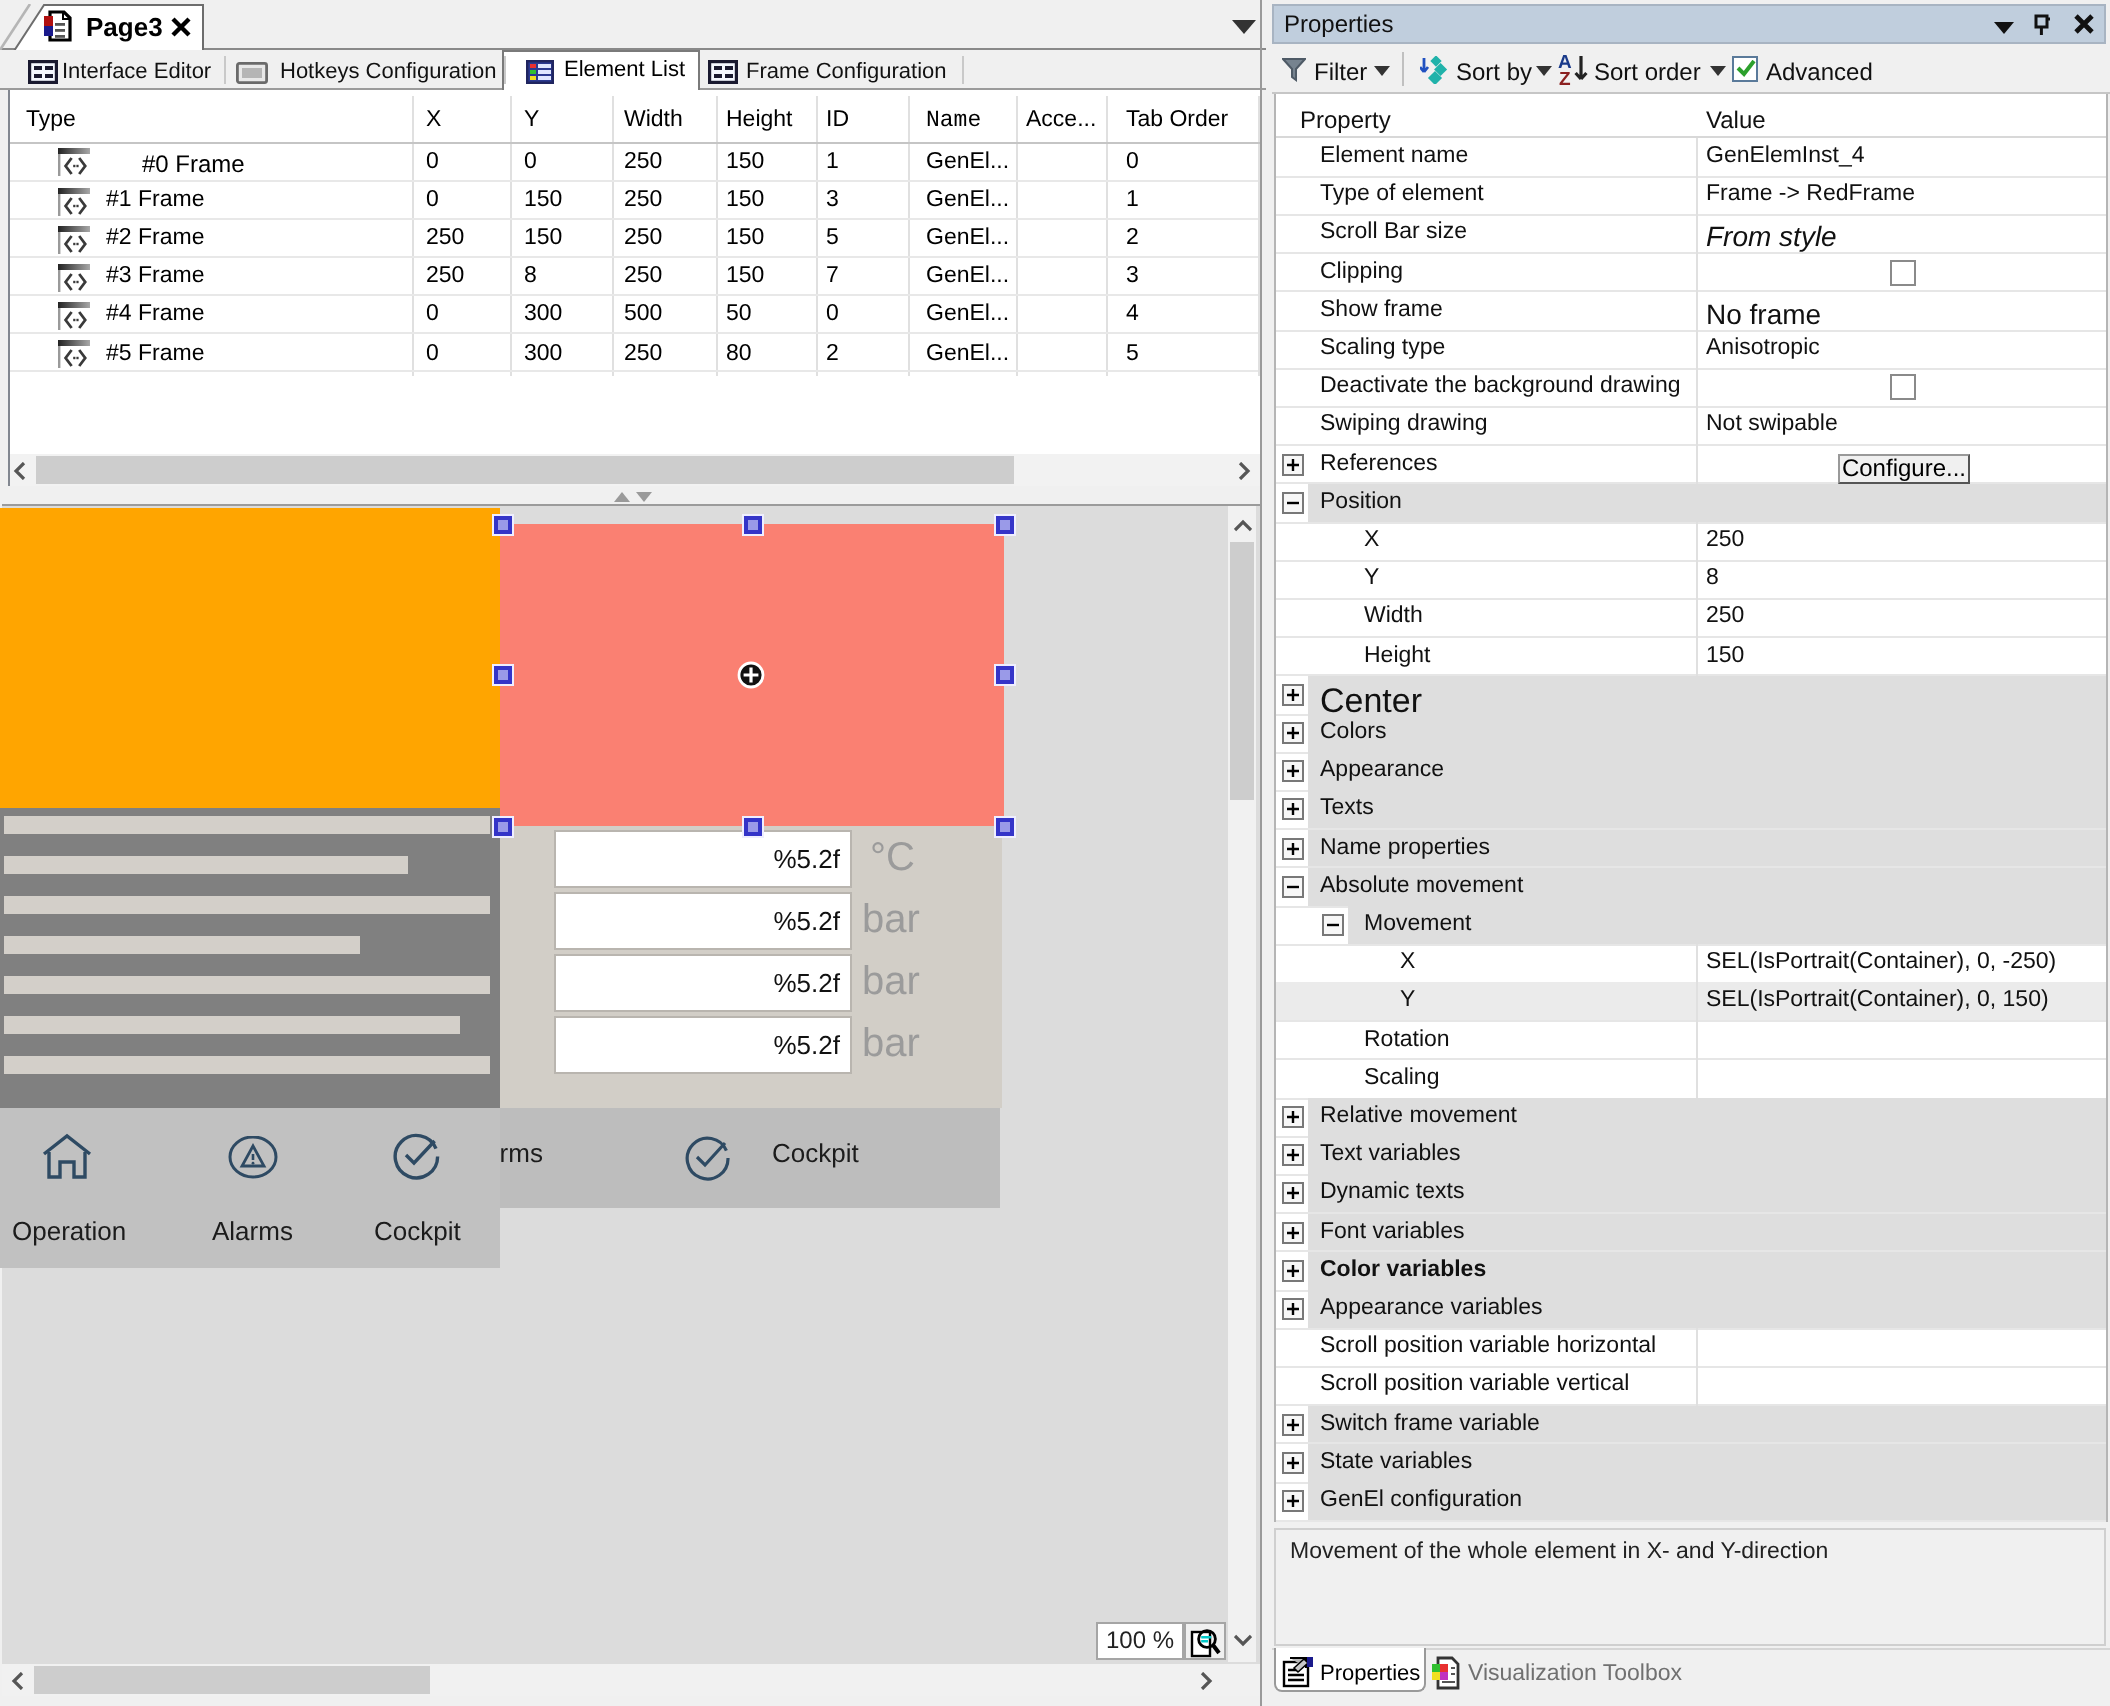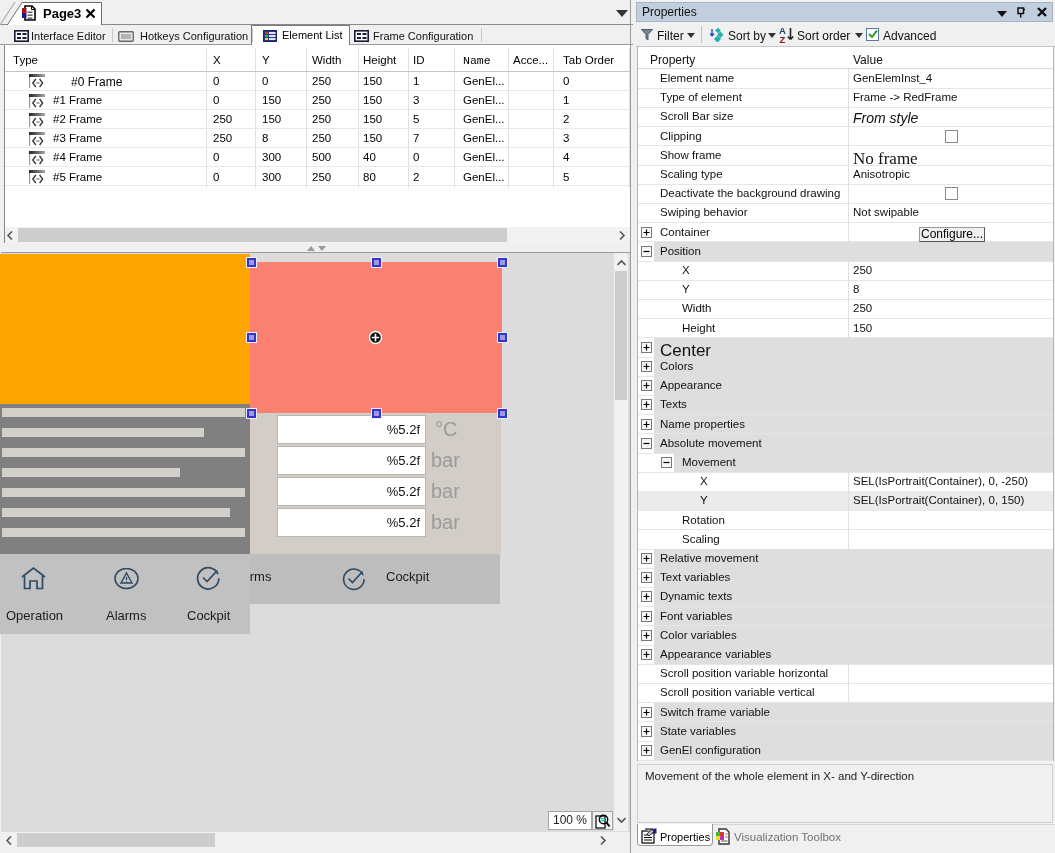--- a/index.html
+++ b/index.html
@@ -192,21 +192,21 @@
 <rect x="0" y="3" width="1.2" height="11" fill="#9a9a9a"></rect>
 <path d="M 6.8 5 L 3.8 9 L 6.8 13" stroke="#3a3a3a" stroke-width="1.4" fill="none"></path>
 <path d="M 10.6 5 L 13.6 9 L 10.6 13" stroke="#3a3a3a" stroke-width="1.4" fill="none"></path>
 <rect x="7.6" y="8.4" width="1.1" height="1.2" fill="#3a3a3a"></rect>
 <rect x="9.2" y="8.4" width="1.1" height="1.2" fill="#3a3a3a"></rect>
 </svg>
 <div class="abs" style="left:53px;top:151.4px;font-size:11.5px;color:#000;white-space:nowrap;">#4 Frame</div>
 <div class="abs" style="left:213px;top:151.4px;font-size:11.5px;color:#000;white-space:nowrap;">0</div>
 <div class="abs" style="left:262px;top:151.4px;font-size:11.5px;color:#000;white-space:nowrap;">300</div>
 <div class="abs" style="left:312px;top:151.4px;font-size:11.5px;color:#000;white-space:nowrap;">500</div>
-<div class="abs" style="left:363px;top:151.4px;font-size:11.5px;color:#000;white-space:nowrap;">40</div>
+<div class="abs" style="left:363px;top:151.4px;font-size:11.5px;color:#000;white-space:nowrap;">50</div>
 <div class="abs" style="left:413px;top:151.4px;font-size:11.5px;color:#000;white-space:nowrap;">0</div>
 <div class="abs" style="left:463px;top:151.4px;font-size:11.5px;color:#000;white-space:nowrap;">GenEl...</div>
 <div class="abs" style="left:563px;top:151.4px;font-size:11.5px;color:#000;white-space:nowrap;">4</div>
 <div class="abs" style="left:5px;top:185.4px;width:624px;height:1px;background:#e8e8e8;"></div>
 <svg class="abs" style="left:29px;top:170px;" width="17" height="14" viewBox="0 0 17 14">
 <defs>
       <linearGradient id="fg5" x1="0" y1="0" x2="1" y2="0">
 <stop offset="0" stop-color="#222222"></stop>
         <stop offset="1" stop-color="#a8a8a8"></stop>
       </linearGradient>
@@ -388,40 +388,40 @@
 <div class="abs" style="left:848px;top:107.40px;width:1px;height:19.20px;background:#e0e0e0;"></div>
 <div class="abs" style="left:660px;top:110.40px;font-size:11.5px;color:#111;white-space:nowrap;">Scroll Bar size</div>
 <div class="abs" style="left:853px;top:110.40px;font-size:14px;color:#111;white-space:nowrap;font-style:italic;">From style</div>
 <div class="abs" style="left:638px;top:145.40px;width:415px;height:1px;background:#e6e6e6;"></div>
 <div class="abs" style="left:848px;top:126.60px;width:1px;height:19.20px;background:#e0e0e0;"></div>
 <div class="abs" style="left:660px;top:129.60px;font-size:11.5px;color:#111;white-space:nowrap;">Clipping</div>
 <div class="abs" style="left:945px;top:129.60px;width:13px;height:13px;background:#fff;border:1px solid #8a8a8a;"></div>
 <div class="abs" style="left:638px;top:164.60px;width:415px;height:1px;background:#e6e6e6;"></div>
 <div class="abs" style="left:848px;top:145.80px;width:1px;height:19.20px;background:#e0e0e0;"></div>
 <div class="abs" style="left:660px;top:148.80px;font-size:11.5px;color:#111;white-space:nowrap;">Show frame</div>
-<div class="abs" style="left:853px;top:148.80px;font-size:17px;color:#111;white-space:nowrap;font-family:Liberation Serif, serif;">No frame</div>
+<div class="abs" style="left:853px;top:148.80px;font-size:14px;color:#111;white-space:nowrap;">No frame</div>
 <div class="abs" style="left:638px;top:183.80px;width:415px;height:1px;background:#e6e6e6;"></div>
 <div class="abs" style="left:848px;top:165.00px;width:1px;height:19.20px;background:#e0e0e0;"></div>
 <div class="abs" style="left:660px;top:168.00px;font-size:11.5px;color:#111;white-space:nowrap;">Scaling type</div>
 <div class="abs" style="left:853px;top:168.00px;font-size:11.5px;color:#111;white-space:nowrap;">Anisotropic</div>
 <div class="abs" style="left:638px;top:203.00px;width:415px;height:1px;background:#e6e6e6;"></div>
 <div class="abs" style="left:848px;top:184.20px;width:1px;height:19.20px;background:#e0e0e0;"></div>
 <div class="abs" style="left:660px;top:187.20px;font-size:11.5px;color:#111;white-space:nowrap;">Deactivate the background drawing</div>
 <div class="abs" style="left:945px;top:187.20px;width:13px;height:13px;background:#fff;border:1px solid #8a8a8a;"></div>
 <div class="abs" style="left:638px;top:222.20px;width:415px;height:1px;background:#e6e6e6;"></div>
 <div class="abs" style="left:848px;top:203.40px;width:1px;height:19.20px;background:#e0e0e0;"></div>
-<div class="abs" style="left:660px;top:206.40px;font-size:11.5px;color:#111;white-space:nowrap;">Swiping behavior</div>
+<div class="abs" style="left:660px;top:206.40px;font-size:11.5px;color:#111;white-space:nowrap;">Swiping drawing</div>
 <div class="abs" style="left:853px;top:206.40px;font-size:11.5px;color:#111;white-space:nowrap;">Not swipable</div>
 <div class="abs" style="left:638px;top:241.40px;width:415px;height:1px;background:#e6e6e6;"></div>
 <div class="abs" style="left:848px;top:222.60px;width:1px;height:19.20px;background:#e0e0e0;"></div>
 <svg class="abs" style="left:641px;top:226.60px;" width="11" height="11" viewBox="0 0 11 11">
 <rect x="0.5" y="0.5" width="10" height="10" fill="#f7f7f7" stroke="#787878" stroke-width="1"></rect>
     <path d="M 2.5 5.5 L 8.5 5.5 M 5.5 2.5 L 5.5 8.5" stroke="#000" stroke-width="1.2"></path>
   </svg>
-<div class="abs" style="left:660px;top:225.60px;font-size:11.5px;color:#111;white-space:nowrap;">Container</div>
+<div class="abs" style="left:660px;top:225.60px;font-size:11.5px;color:#111;white-space:nowrap;">References</div>
 <div class="abs" style="left:919px;top:227.20px;width:66px;height:15px;background:#f0f0f0;border:1px solid #999;border-right-color:#555;border-bottom-color:#555;font-size:12px;color:#000;text-align:center;line-height:13px;">Configure...</div>
 <div class="abs" style="left:654px;top:241.80px;width:399px;height:19.20px;background:#dedede;"></div>
 <div class="abs" style="left:638px;top:260.60px;width:415px;height:1px;background:#e6e6e6;"></div>
 <svg class="abs" style="left:641px;top:245.80px;" width="11" height="11" viewBox="0 0 11 11">
 <rect x="0.5" y="0.5" width="10" height="10" fill="#f7f7f7" stroke="#787878" stroke-width="1"></rect>
     <path d="M 2.5 5.5 L 8.5 5.5" stroke="#000" stroke-width="1.2"></path>
   </svg>
 <div class="abs" style="left:660px;top:244.80px;font-size:11.5px;color:#111;white-space:nowrap;">Position</div>
 <div class="abs" style="left:638px;top:279.80px;width:415px;height:1px;background:#e6e6e6;"></div>
 <div class="abs" style="left:848px;top:261.00px;width:1px;height:19.20px;background:#e0e0e0;"></div>
@@ -530,21 +530,21 @@
 <rect x="0.5" y="0.5" width="10" height="10" fill="#f7f7f7" stroke="#787878" stroke-width="1"></rect>
     <path d="M 2.5 5.5 L 8.5 5.5 M 5.5 2.5 L 5.5 8.5" stroke="#000" stroke-width="1.2"></path>
   </svg>
 <div class="abs" style="left:660px;top:609.60px;font-size:11.5px;color:#111;white-space:nowrap;">Font variables</div>
 <div class="abs" style="left:654px;top:625.80px;width:399px;height:19.20px;background:#dedede;"></div>
 <div class="abs" style="left:638px;top:644.60px;width:415px;height:1px;background:#e6e6e6;"></div>
 <svg class="abs" style="left:641px;top:629.80px;" width="11" height="11" viewBox="0 0 11 11">
 <rect x="0.5" y="0.5" width="10" height="10" fill="#f7f7f7" stroke="#787878" stroke-width="1"></rect>
     <path d="M 2.5 5.5 L 8.5 5.5 M 5.5 2.5 L 5.5 8.5" stroke="#000" stroke-width="1.2"></path>
   </svg>
-<div class="abs" style="left:660px;top:628.80px;font-size:11.5px;color:#111;white-space:nowrap;">Color variables</div>
+<div class="abs" style="left:660px;top:628.80px;font-size:11.5px;color:#111;white-space:nowrap;font-weight:bold;">Color variables</div>
 <div class="abs" style="left:654px;top:645.00px;width:399px;height:19.20px;background:#dedede;"></div>
 <div class="abs" style="left:638px;top:663.80px;width:415px;height:1px;background:#e6e6e6;"></div>
 <svg class="abs" style="left:641px;top:649.00px;" width="11" height="11" viewBox="0 0 11 11">
 <rect x="0.5" y="0.5" width="10" height="10" fill="#f7f7f7" stroke="#787878" stroke-width="1"></rect>
     <path d="M 2.5 5.5 L 8.5 5.5 M 5.5 2.5 L 5.5 8.5" stroke="#000" stroke-width="1.2"></path>
   </svg>
 <div class="abs" style="left:660px;top:648.00px;font-size:11.5px;color:#111;white-space:nowrap;">Appearance variables</div>
 <div class="abs" style="left:638px;top:683.00px;width:415px;height:1px;background:#e6e6e6;"></div>
 <div class="abs" style="left:848px;top:664.20px;width:1px;height:19.20px;background:#e0e0e0;"></div>
 <div class="abs" style="left:660px;top:667.20px;font-size:11.5px;color:#111;white-space:nowrap;">Scroll position variable horizontal</div>

